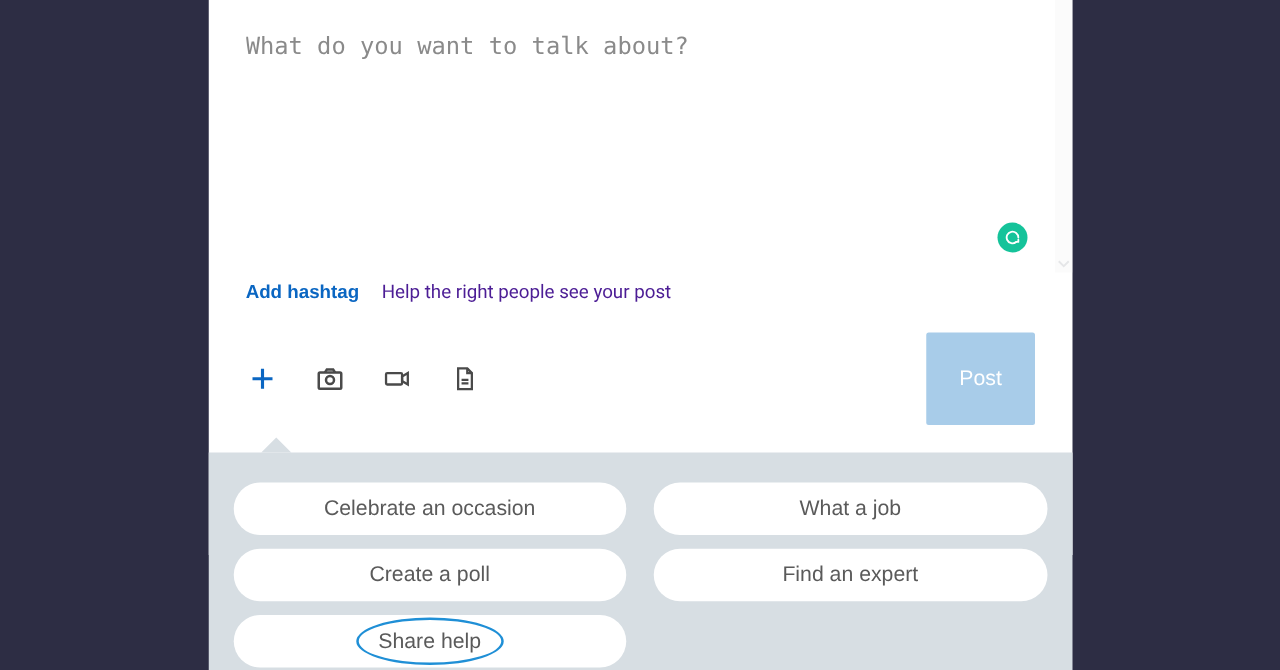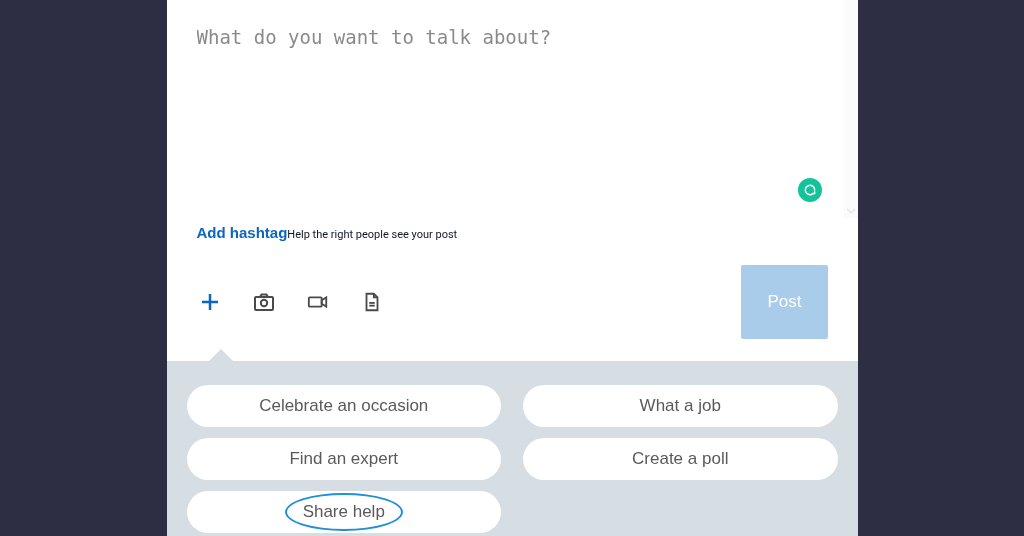--- a/index.html
+++ b/index.html
@@ -66,32 +66,33 @@
       right: 2px;
       bottom: 2px;
       width: 10px;
       height: 10px;
       color: #9aa0a6;
     }
     .hashtag-row {
       padding: 6px 30px 18px 30px;
       display: flex;
       align-items: baseline;
+      gap: 18px;
     }
     .add-hashtag {
       color: #0a66c2;
       font-weight: 600;
       font-size: 15px;
       background: none;
       border: none;
       cursor: pointer;
     }
     .hashtag-hint {
-      color: #0f172a;
-      font-size: 11px;
+      color: #4c1d95;
+      font-size: 15px;
     }
     .toolbar-row {
       padding: 6px 30px 22px 30px;
       display: flex;
       align-items: center;
       justify-content: space-between;
     }
     .toolbar-icons {
       display: flex;
       align-items: center;
@@ -223,24 +224,24 @@
 
   <div class="suggestion-panel">
     <div class="suggestion-grid">
       <button class="suggestion-pill">
         <span>Celebrate an occasion</span>
       </button>
       <button class="suggestion-pill">
         <span>What a job</span>
       </button>
       <button class="suggestion-pill">
+        <span>Create a poll</span>
+      </button>
+      <button class="suggestion-pill">
         <span>Find an expert</span>
-      </button>
-      <button class="suggestion-pill">
-        <span>Create a poll</span>
       </button>
       <button class="suggestion-pill">
         <span>Share help</span>
         <span class="highlight-oval"></span>
       </button>
     </div>
   </div>
 
 </div>
 

